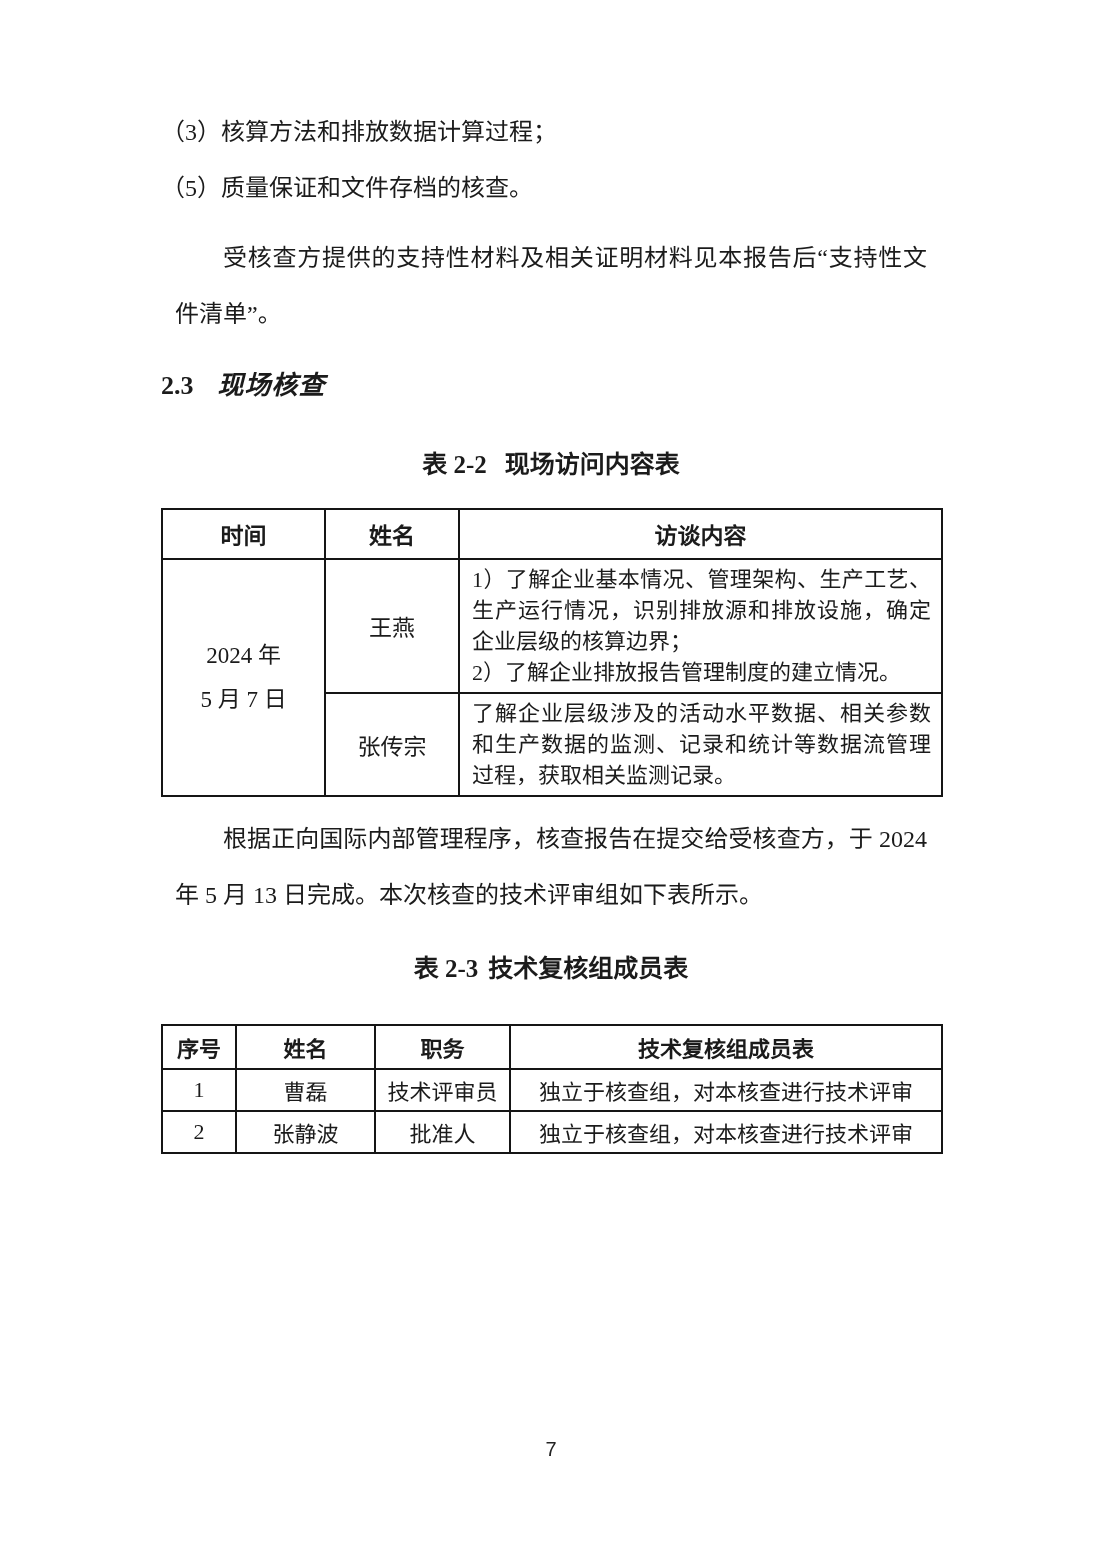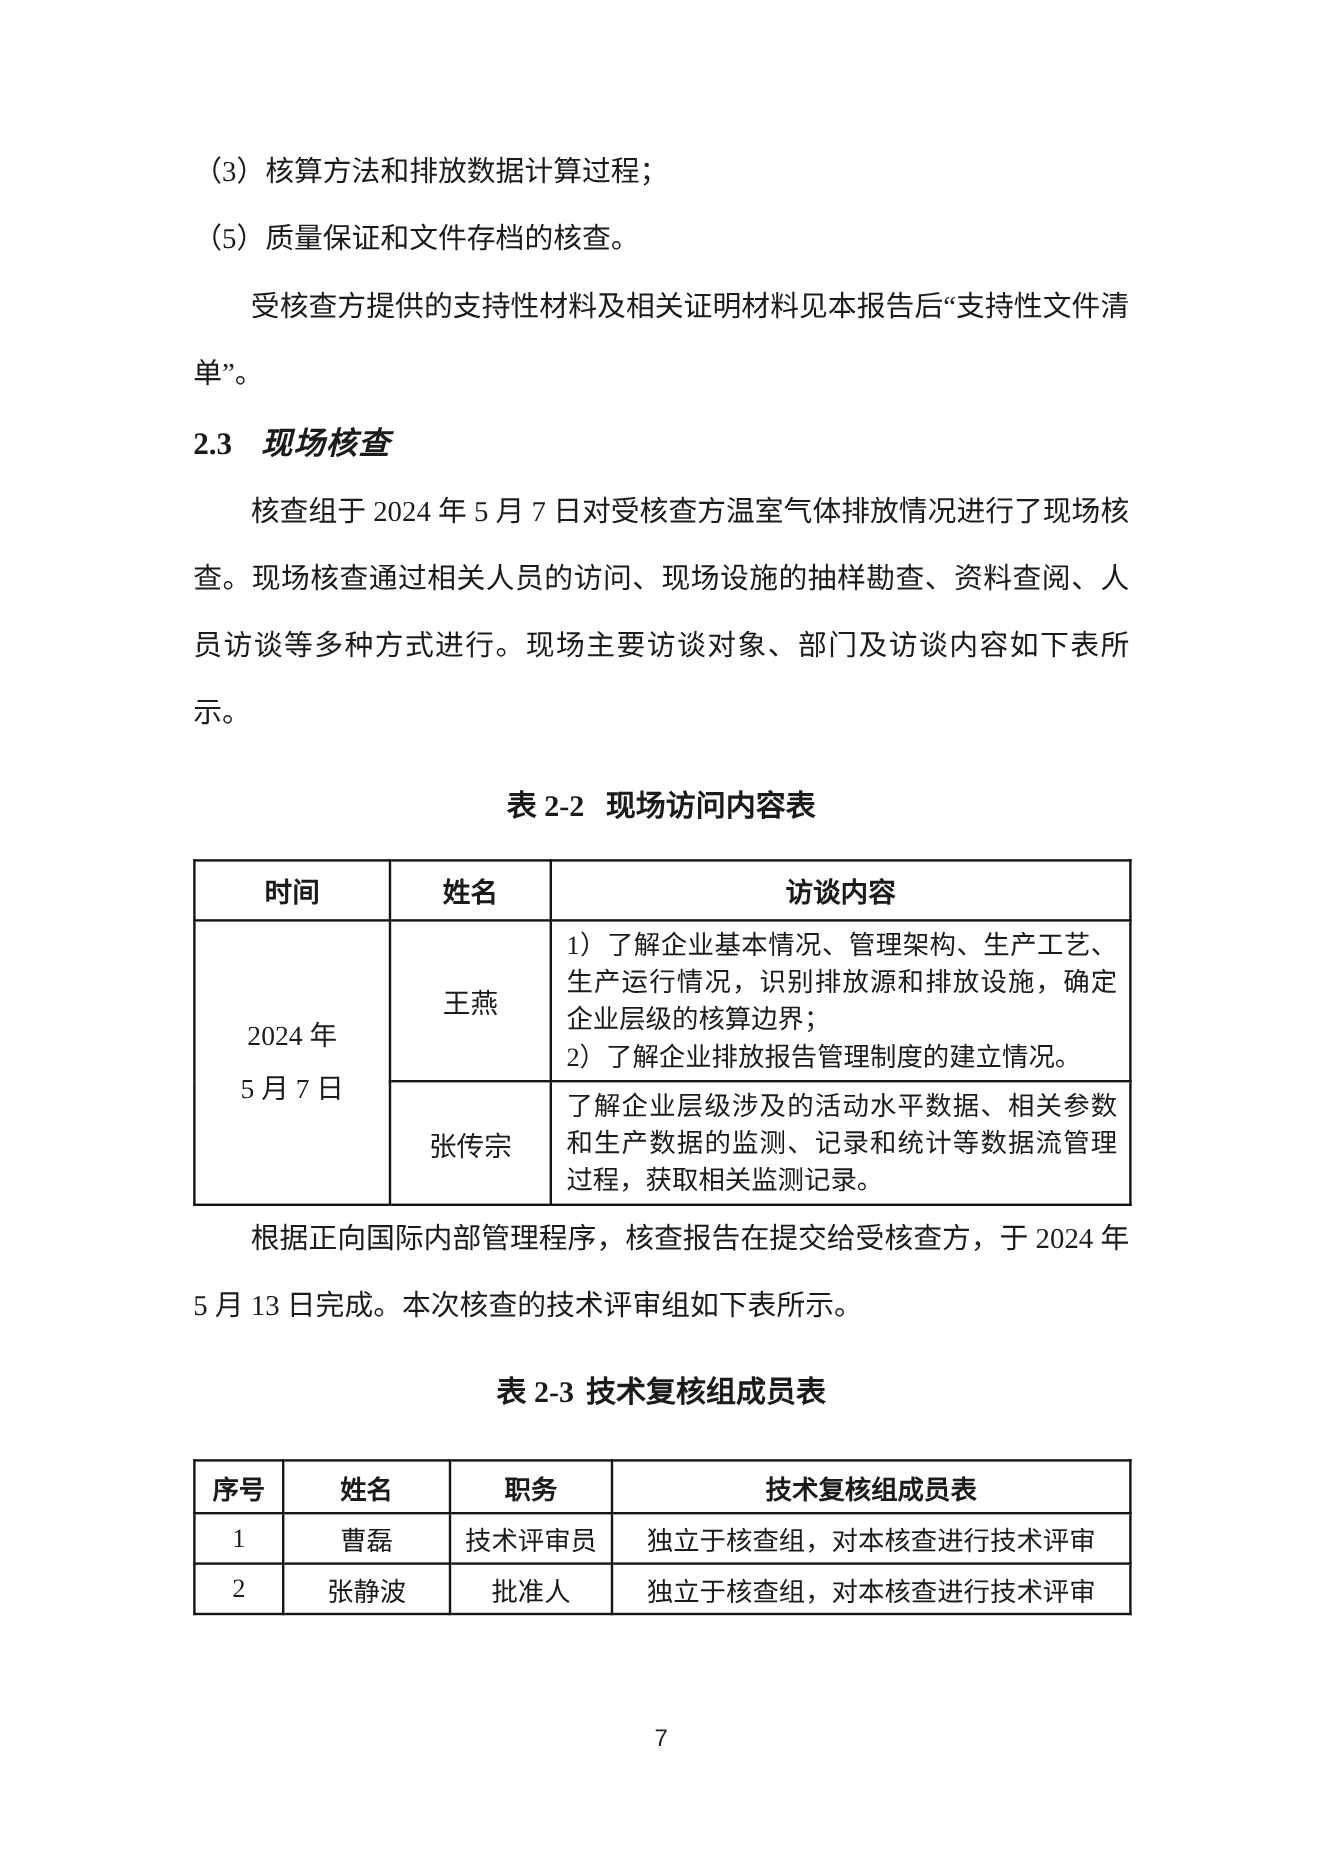--- a/index.html
+++ b/index.html
@@ -4,24 +4,24 @@
 <style>
   html,body { margin:0; padding:0; background:#ffffff; }
   .page {
     position:relative;
     width:1102px; height:1559px;
     background:#ffffff;
     color:#1b1b1b;
     font-family:"Liberation Serif","DejaVu Serif",serif;
     overflow:hidden;
   }
-  .content { position:absolute; left:161px; top:116px; width:780px; }
+  .content { position:absolute; left:161px; top:104px; width:780px; }
 
   .line  { margin:0; font-size:24px; line-height:56px; }
-  .para  { margin:0; font-size:24px; line-height:56px; text-align:justify; text-indent:2em; }
+  .para  { margin:14px; font-size:24px; line-height:56px; text-align:justify; text-indent:2em; }
 
   .sec-heading {
     margin:0; padding:0;
     font-size:26px; font-weight:bold; line-height:58px;
     display:flex; align-items:baseline;
   }
   .sec-heading .num   { font-family:"Liberation Serif","DejaVu Serif",serif; margin-right:24px; }
   .sec-heading .title { font-family:"Liberation Sans","DejaVu Sans",sans-serif; letter-spacing:1px;font-style:italic; }
 
   .tbl-caption {
@@ -72,21 +72,20 @@
     <p class="line">（3）核算方法和排放数据计算过程；</p>
     <p class="line">（5）质量保证和文件存档的核查。</p>
 
     <p class="para">受核查方提供的支持性材料及相关证明材料见本报告后“支持性文件清单”。</p>
 
     <h2 class="sec-heading">
       <span class="num">2.3</span>
       <span class="title">现场核查</span>
     </h2>
 
-    <p class="para">核查组于 2024 年 5 月 7 日对受核查方温室气体排放情况进行了现场核查。现场核查通过相关人员的访问、现场设施的抽样勘查、资料查阅、人员访谈等多种方式进行。现场主要访谈对象、部门及访谈内容如下表所示。</p>
 
     <div class="spacer-s"></div>
 
     <p class="tbl-caption">
       <span class="cap-label">表 2-2</span><span>现场访问内容表</span>
     </p>
 
     <table class="t22">
       <colgroup>
           <col style="width:163px">

